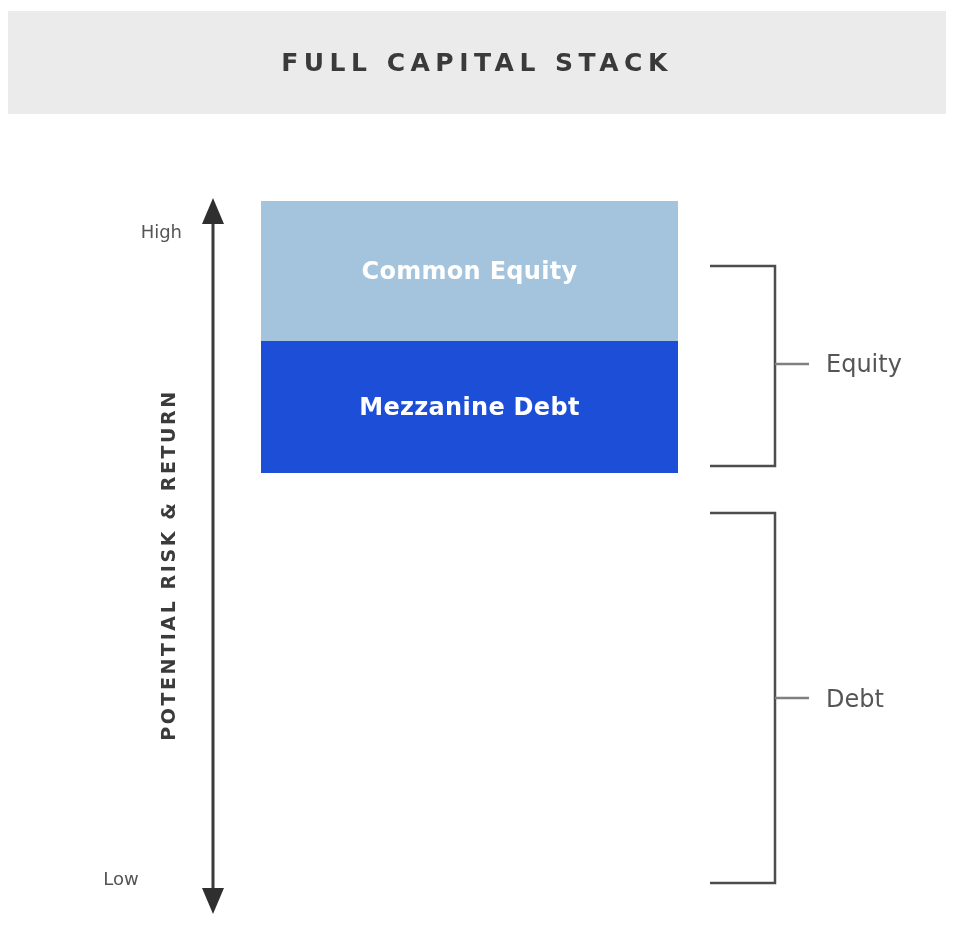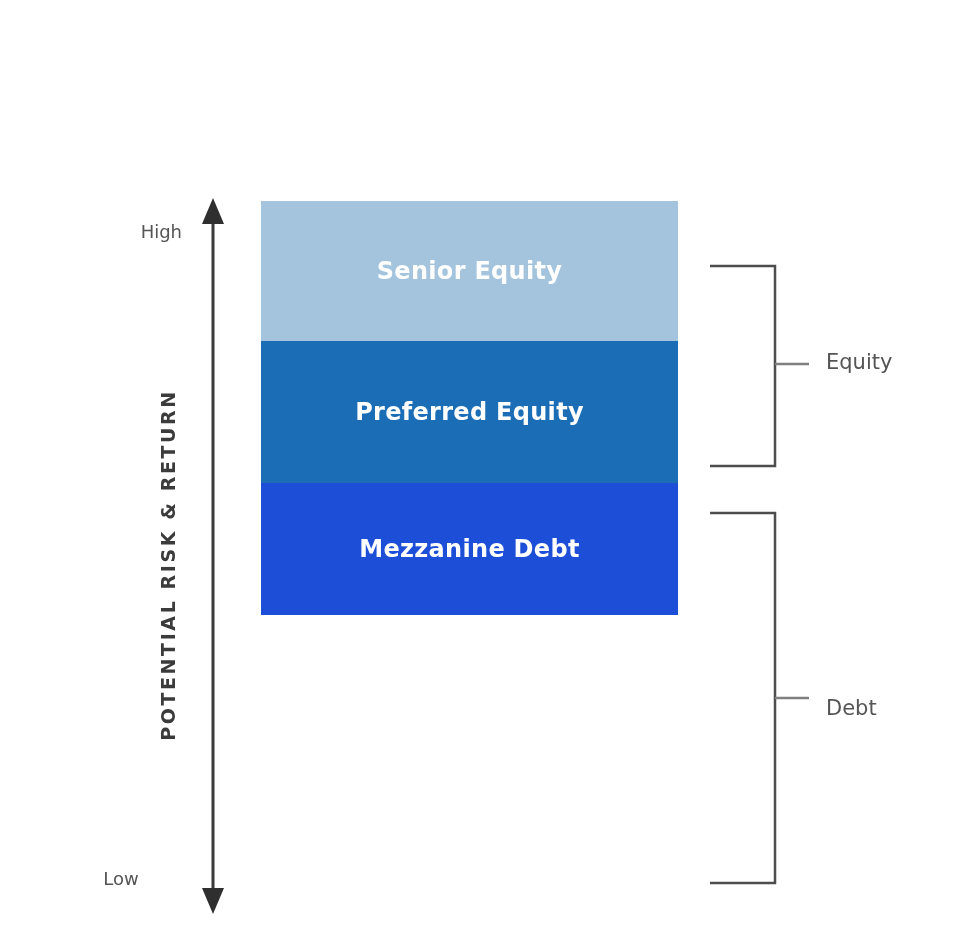--- a/index.html
+++ b/index.html
@@ -109,58 +109,58 @@
     white-space: nowrap;
   }
 
   
   .bracket {
     position: absolute;
   }
   .bracket-label {
     position: absolute;
     font-family: "DejaVu Sans", sans-serif;
-    font-size: 21px;
+    font-size: 24px;
     font-weight: normal;
     color: #555555;
     white-space: nowrap;
   }
   .bracket-label.equity { left: 826px; top: 350px; }
-  .bracket-label.debt   { left: 826px; top: 685px; margin-top: 11px; }
+  .bracket-label.debt   { left: 826px; top: 685px; }
 </style>
 </head>
 <body>
 
 <div id="canvas">
 
+  <div class="header-band">
+    <div class="header-title">FULL CAPITAL STACK</div>
+  </div>
 
   <div class="axis-arrow">
     <svg width="36" height="720" viewBox="0 0 36 720" xmlns="http://www.w3.org/2000/svg">
       <line x1="17" y1="18" x2="17" y2="702" stroke="#3b3b3b" stroke-width="3"></line>
       <polygon points="17,2 28,28 6,28" fill="#2f2f2f"></polygon>
       <polygon points="17,718 28,692 6,692" fill="#2f2f2f"></polygon>
     </svg>
   </div>
 
   <div class="axis-caption">
     <span>POTENTIAL RISK &amp; RETURN</span>
   </div>
 
   <div class="axis-tip-label high">High</div>
   <div class="axis-tip-label low">Low</div>
 
   <div class="stack">
 
     <div class="stack-band" style="background-color: rgb(163, 196, 220); height: 140px;">
-      <span class="stack-band-label">Senior Equity</span>
+      <span class="stack-band-label">Common Equity</span>
     </div>
 
-    <div class="stack-band" style="background-color: rgb(27, 109, 181); height: 142px;">
-      <span class="stack-band-label">Preferred Equity</span>
-    </div>
 
     <div class="stack-band" style="background-color: #1d4ed8; height: 132px;">
       <span class="stack-band-label">Mezzanine Debt</span>
     </div>
 
 
   </div>
 
   <div class="bracket" style="left:708px; top:262px; width:110px; height:208px;">
     <svg width="110" height="208" viewBox="0 0 110 208" xmlns="http://www.w3.org/2000/svg">

